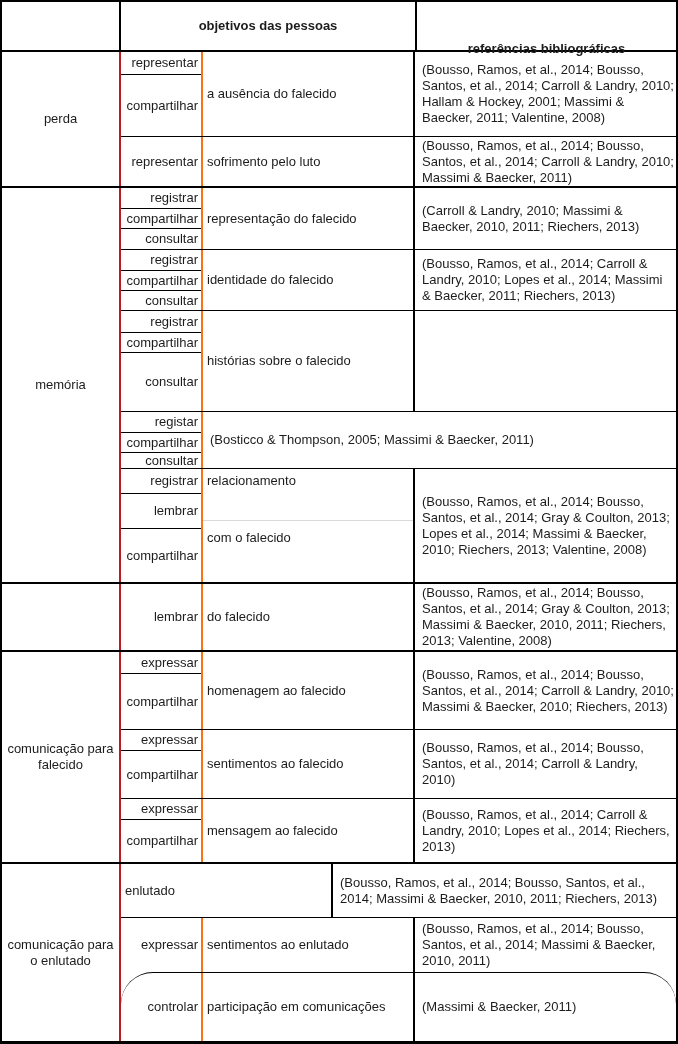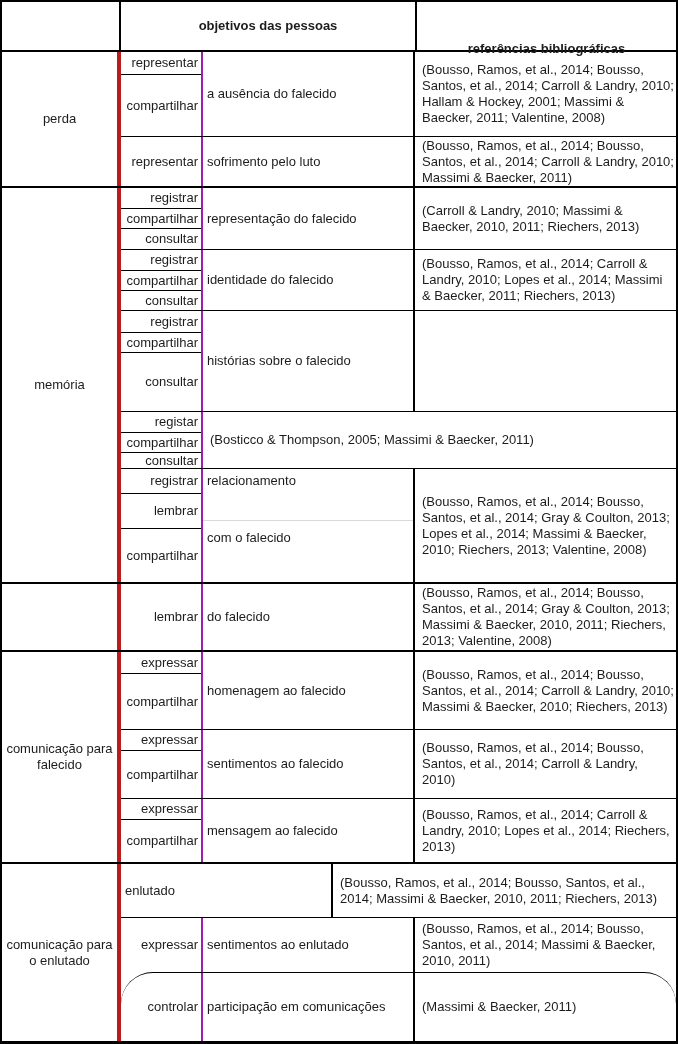--- a/index.html
+++ b/index.html
@@ -12,26 +12,26 @@
     background:#fff;font-size:13px;line-height:16px;
   }
   
   .hdr{height:50px;display:flex;border-bottom:2px solid #000;flex:none;}
   .hc1{width:119px;border-right:2px solid #000;}
   .hobj{width:296px;border-right:2px solid #000;display:flex;align-items:center;justify-content:center;font-weight:bold;}
   .href{flex:1;display:flex;align-items:center;justify-content:center;font-weight:bold;margin-top:45px;}
   
   .grp{display:flex;flex:none;}
   .grp + .grp{border-top:2px solid #000;}
-  .glabel{width:119px;border-right:4px solid #b91c1c;display:flex;align-items:center;justify-content:center;text-align:center;padding:8px 4px;}
+  .glabel{width:119px;border-right:2px solid #b91c1c;display:flex;align-items:center;justify-content:center;text-align:center;padding:8px 4px;}
   .grows{flex:1;display:flex;flex-direction:column;}
   .row{display:flex;flex:none;}
   .row + .row{border-top:1px solid #000;}
   
-  .verbcol{width:82px;border-right:2px solid #a21caf;display:flex;flex-direction:column;}
+  .verbcol{width:82px;border-right:2px solid #f97316;display:flex;flex-direction:column;}
   .verb{display:flex;align-items:center;justify-content:flex-end;padding-right:3px;flex:none;}
   .verb + .verb{border-top:1px solid #000;}
   .vfill{flex:1;}
   .vh20{height:20px;}.vh21{height:21px;}.vh22{height:22px;}.vh24{height:24px;}.vh35{height:35px;}
   .objcol{width:212px;border-right:2px solid #000;display:flex;align-items:center;padding-left:4px;}
   .objcol.split{flex-direction:column;align-items:stretch;padding-left:0;gap:27px;}
   .osub{display:flex;align-items:center;padding-left:4px;flex:none;}
   .osub + .osub{border-top:1px solid #d9d9d9;}
   .osub1{height:24px;}.osub2{height:35px;}.osub3{flex:1;}
   .refcol{flex:1;display:flex;align-items:center;padding:2px 2px 2px 7px;}

